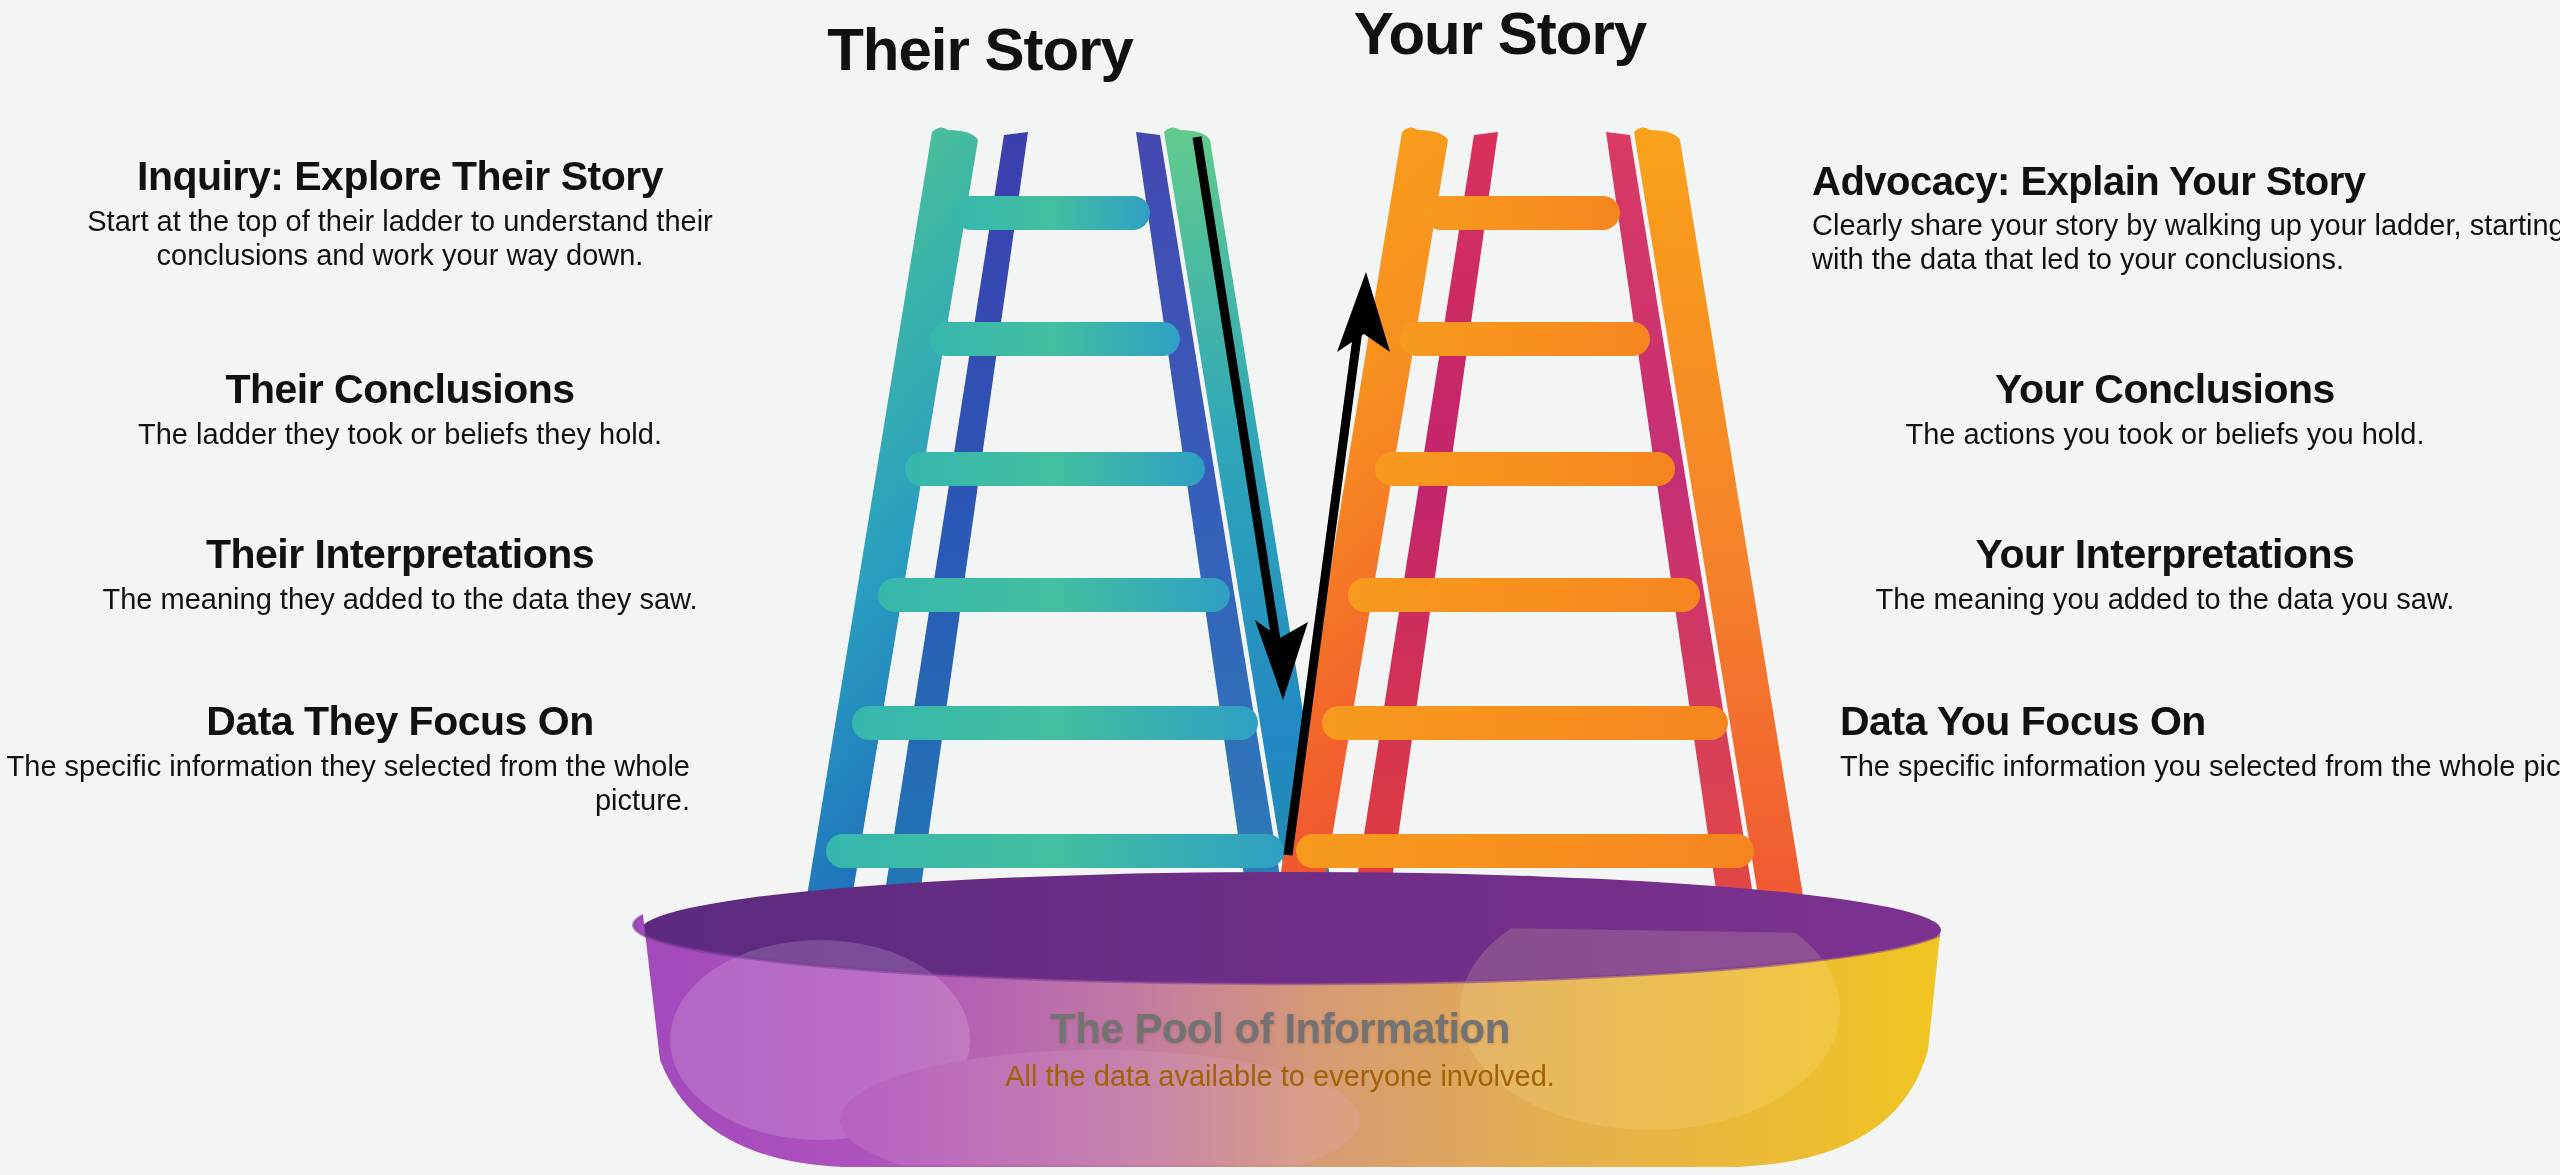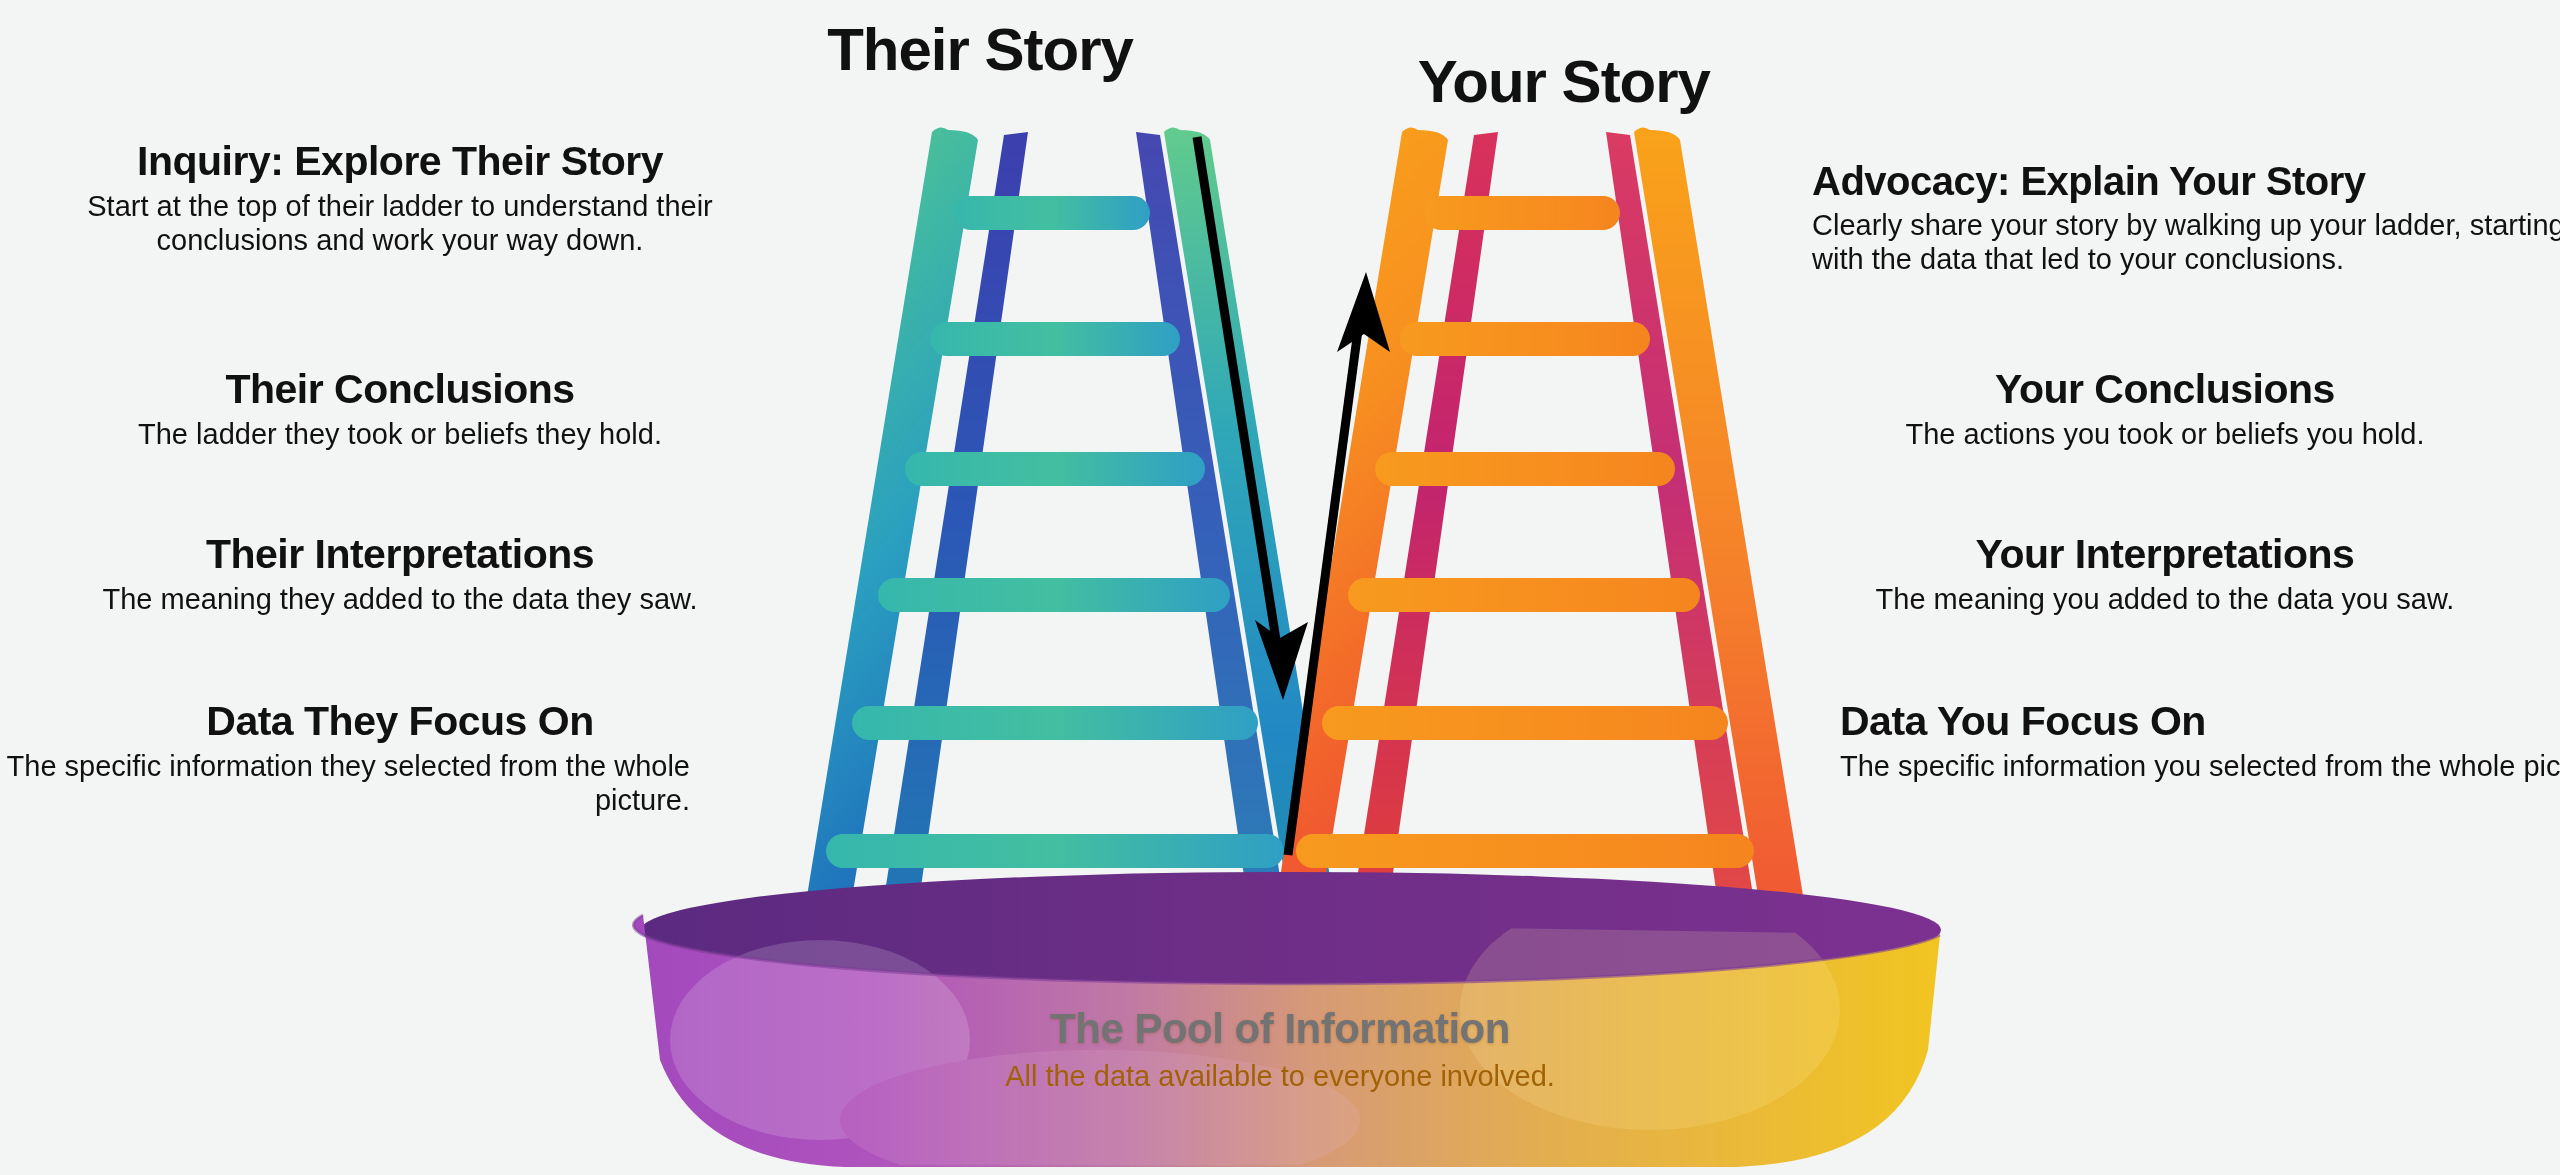--- a/index.html
+++ b/index.html
@@ -39,32 +39,31 @@
   
   #title-their {
     left: 770px; top: 2px; width: 420px;
     text-align: center;
     font-size: 60px; font-weight: bold;
     letter-spacing: -1px;
     margin-top: 16px;
   }
   #title-your {
     left: 1290px; top: 2px; width: 420px;
-    text-align: right;
+    text-align: center;
     font-size: 60px; font-weight: bold;
     letter-spacing: -1px;
-    margin-top: 48px;
   }
 
   
   .left-block { width: 800px; left: 0px; text-align: center; }
   .left-block .hd { font-size: 41px; margin: 0 0 6px 0; }
   .left-block .sub { font-size: 29px; }
 
-  #blk-inquiry { top: 140px; }
+  #blk-inquiry { top: 155px; }
   #blk-inquiry .sub { padding: 0 24px; }
   #blk-their-conclusions { top: 368px; }
   #blk-their-interp { top: 533px; }
   #blk-their-data { top: 700px; }
   #blk-their-data .sub { text-align: right; padding-right: 110px; }
 
   
   .right-block { width: 790px; left: 1770px; }
   .right-block .hd { font-size: 41px; margin: 0 0 6px 0; }
   .right-block .sub { font-size: 29px; }

